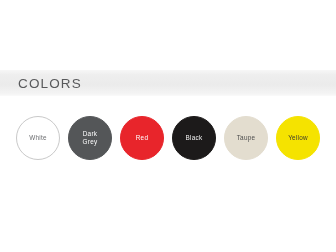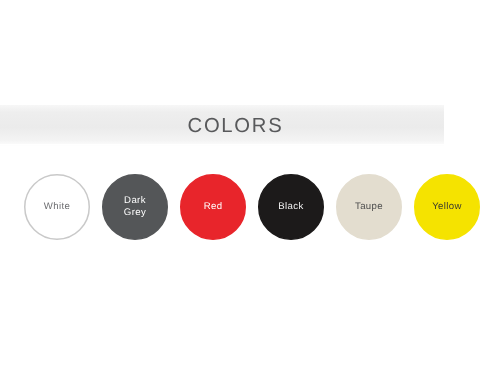--- a/index.html
+++ b/index.html
@@ -23,31 +23,30 @@
     width: 336px;
     height: 252px;
     background: #ffffff;
   }
 
   
   #section-header {
     position: absolute;
     left: 0;
     top: 70px;
-    width: 296px;
+    width: 336px;
     height: 27px;
     background: linear-gradient(to bottom,
                 #f7f7f7 0%,
                 #eeeeee 18%,
                 #ebebeb 55%,
                 #f4f4f4 88%,
                 #fdfdfd 100%);
     display: flex;
     align-items: center;
-    justify-content: center;
   }
   #section-header::after {
     content: "";
     position: absolute;
     left: 0;
     right: 0;
     bottom: 0;
     height: 1px;
     background: rgba(255,255,255,0.85);
   }

